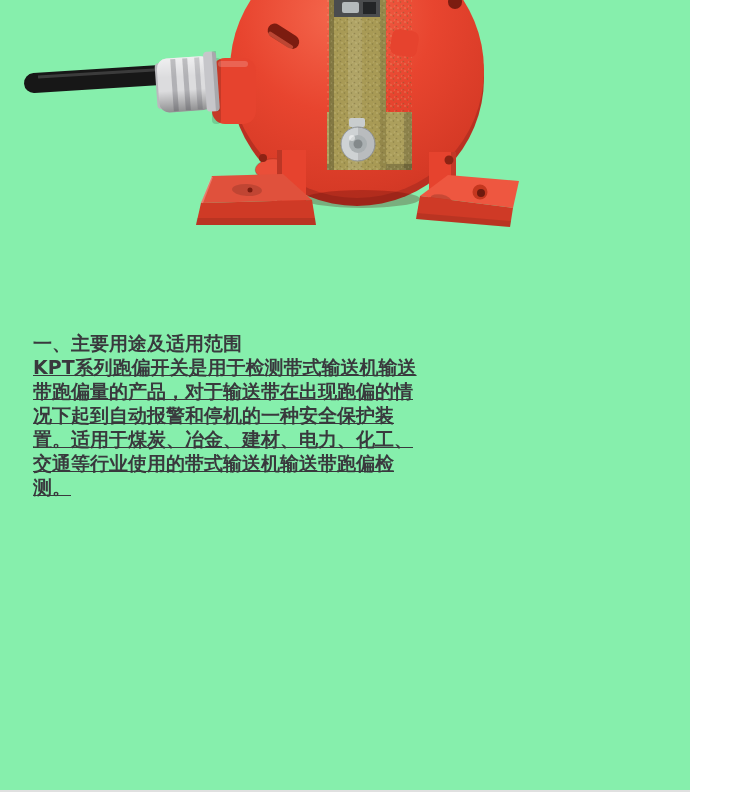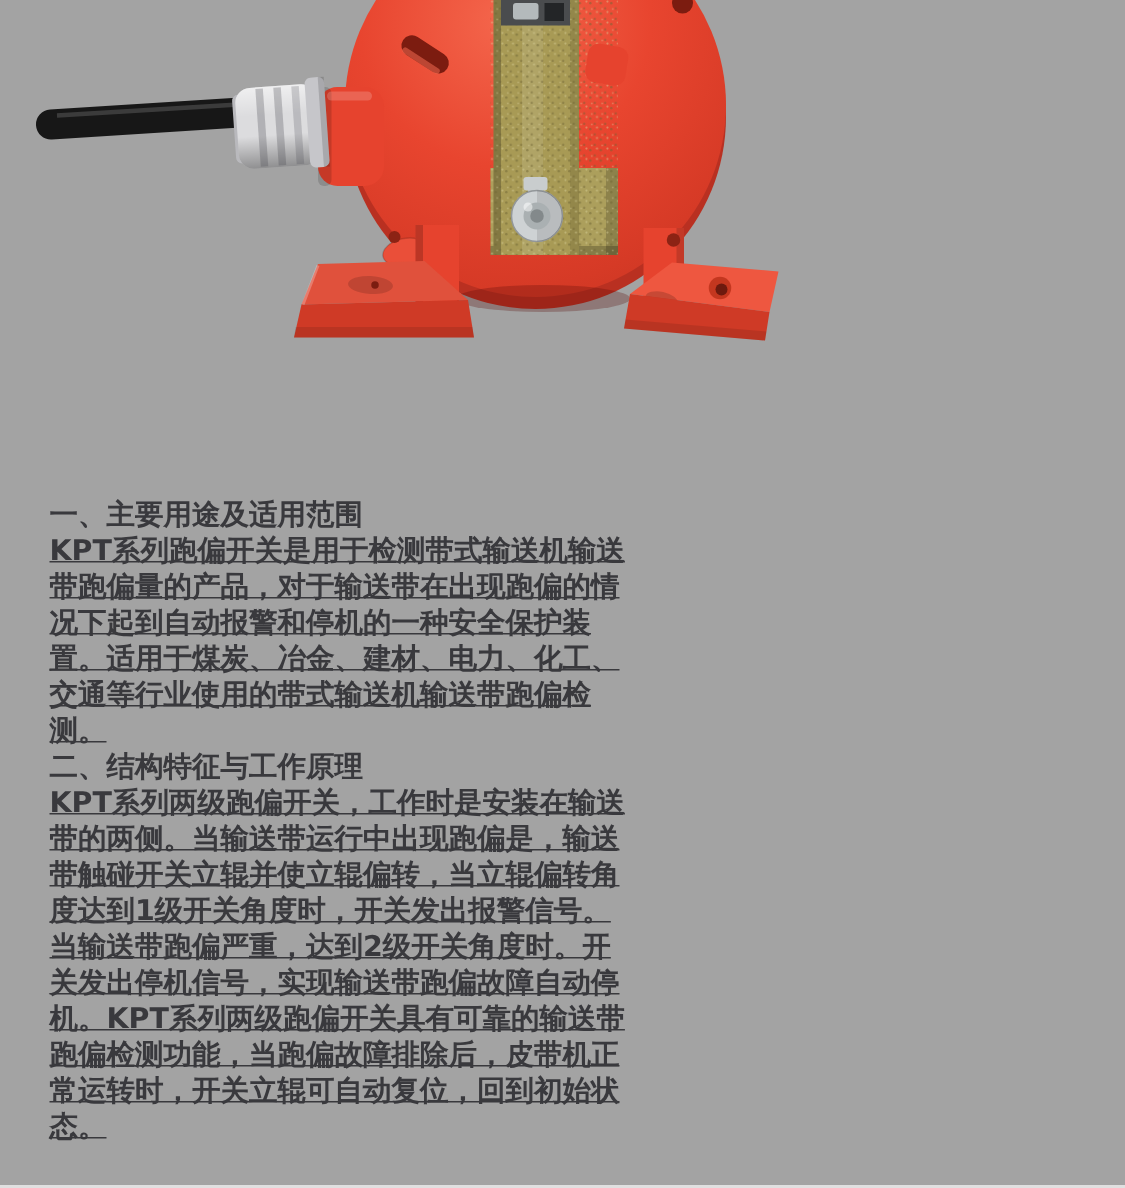--- a/index.html
+++ b/index.html
@@ -1,20 +1,20 @@
 <!DOCTYPE html>
 <html><head>
 <meta charset="utf-8">
 <style>
   html, body { margin: 0; padding: 0; }
   body {
     width: 750px; height: 792px; background: #ffffff; overflow: hidden;
     font-family: "DejaVu Sans", "Liberation Sans", sans-serif;
   }
-  .page { position: relative; width: 750px; height: 792px; background: #a3a3a3; }
+  .page { position: relative; width: 690px; height: 792px; background: #86efac; }
   .photo { position: absolute; top: 0; left: 0; margin: 0; width: 750px; height: 240px; }
   .photo svg { display: block; }
   .text-col {
     position: absolute; left: 33px; top: 331px; width: 440px;
     font-size: 19px; line-height: 24px; font-weight: 700;
     color: #39393d; letter-spacing: 0;
   }
   .text-col h3, .text-col p {
     margin: 0; padding: 0;
     font-size: inherit; line-height: inherit; font-weight: inherit; color: inherit;
@@ -156,29 +156,16 @@
   <div class="text-col">
     <section>
       <h3>一、主要用途及适用范围</h3>
       <p class="body">KPT系列跑偏开关是用于检测带式输送机输送
 带跑偏量的产品，对于输送带在出现跑偏的情
 况下起到自动报警和停机的一种安全保护装
 置。适用于煤炭、冶金、建材、电力、化工、
 交通等行业使用的带式输送机输送带跑偏检
 测。</p>
     </section>
-    <section>
-      <h3>二、结构特征与工作原理</h3>
-      <p class="body">KPT系列两级跑偏开关，工作时是安装在输送
-带的两侧。当输送带运行中出现跑偏是，输送
-带触碰开关立辊并使立辊偏转，当立辊偏转角
-度达到1级开关角度时，开关发出报警信号。
-当输送带跑偏严重，达到2级开关角度时。开
-关发出停机信号，实现输送带跑偏故障自动停
-机。KPT系列两级跑偏开关具有可靠的输送带
-跑偏检测功能，当跑偏故障排除后，皮带机正
-常运转时，开关立辊可自动复位，回到初始状
-态。</p>
-    </section>
   </div>
 
   <div class="bottom-divider"></div>
 </div>
 
 </body></html>

